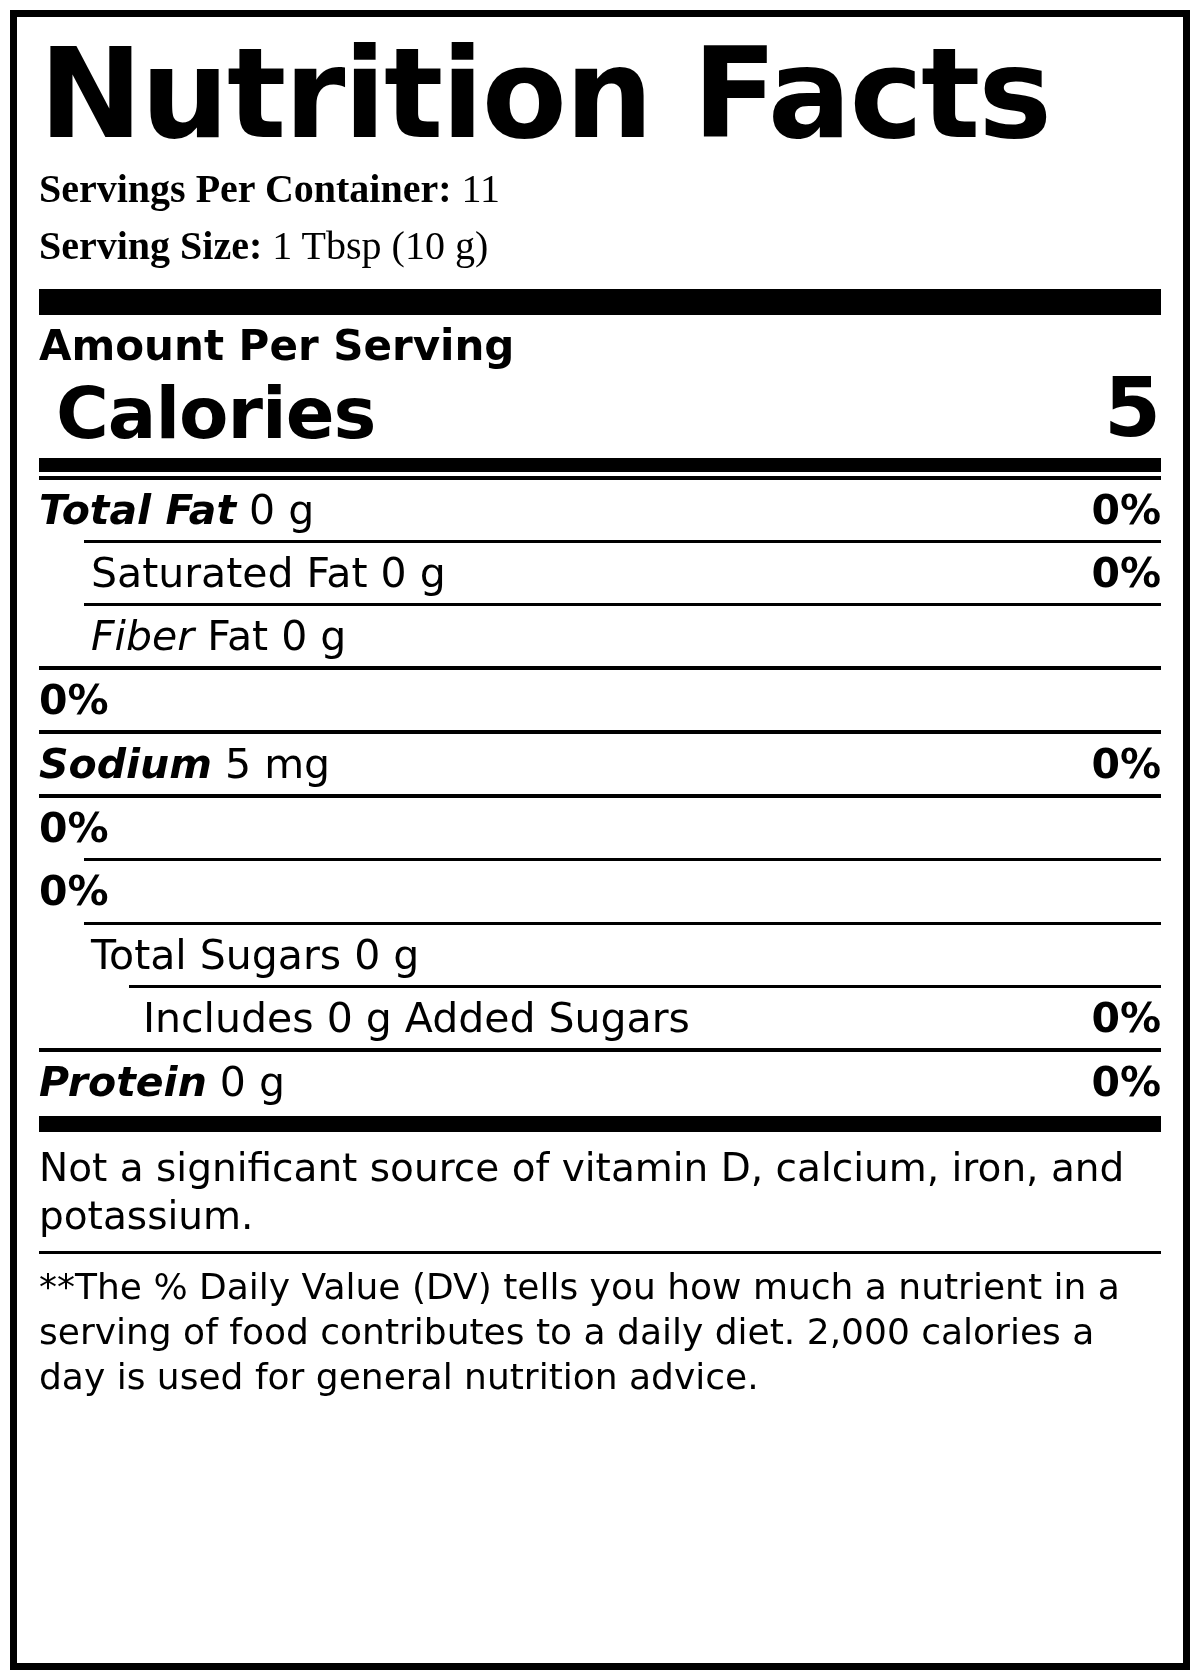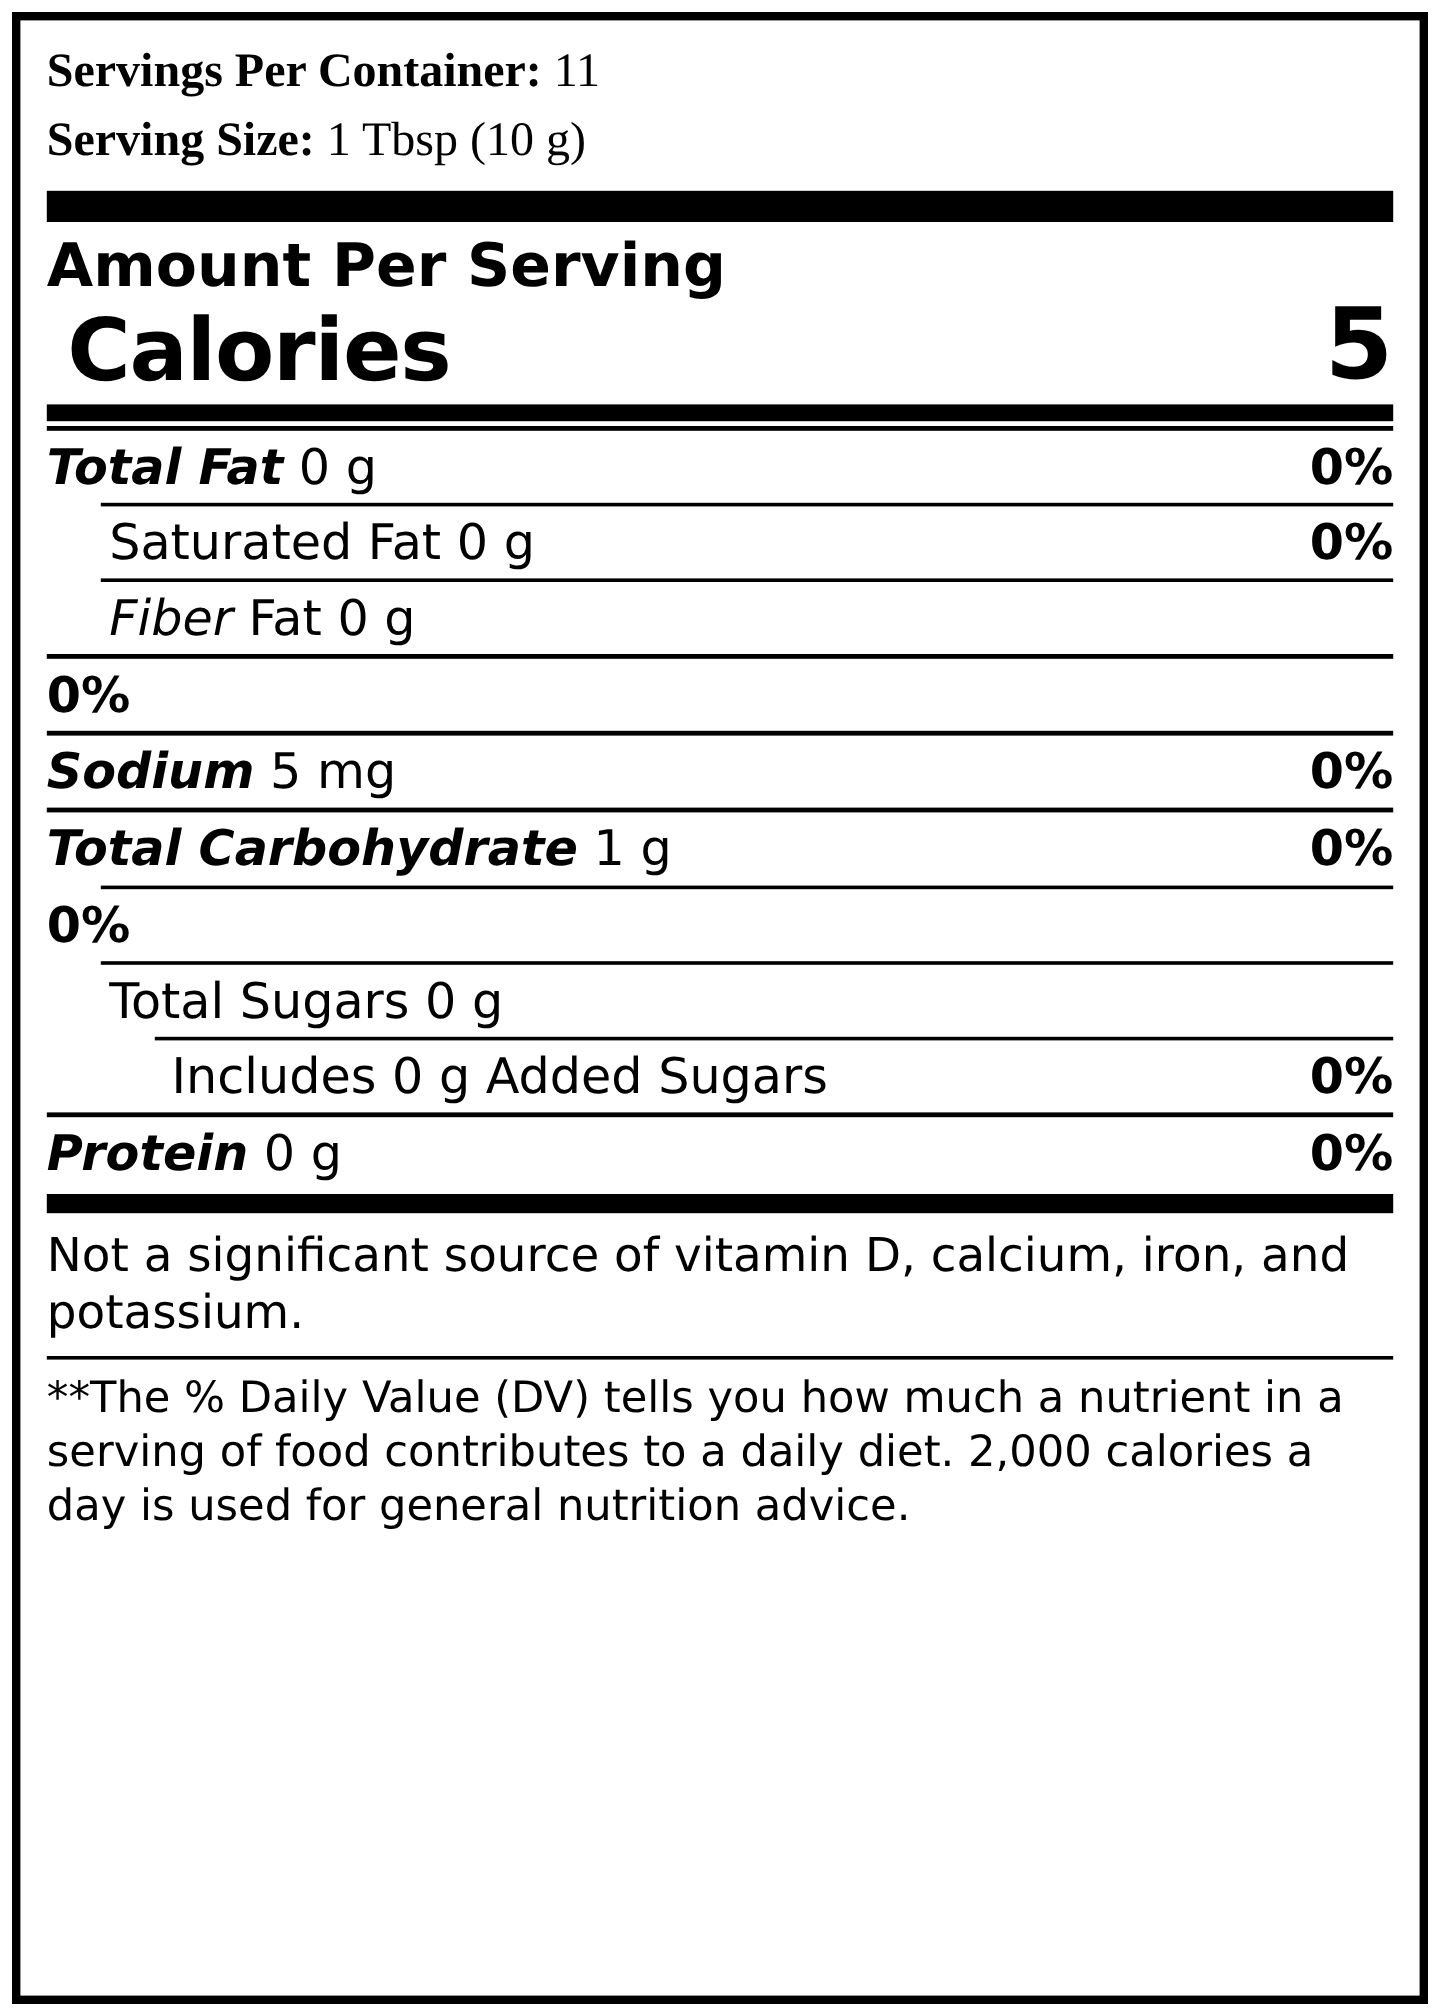--- a/index.html
+++ b/index.html
@@ -77,21 +77,21 @@
     width: 92%;
     margin-left: 8%;
   }
   .rule-bottom-thick {
     height: 16px;
     background: #000000;
     margin: 4px 0 8px 0;
   }
 
   .amount-per-serving {
-    font-size: 50px;
+    font-size: 42px;
     font-weight: bold;
     line-height: 1.2;
     margin-top: 2px;
   }
 
   .calories-row {
     display: flex;
     align-items: flex-end;
     justify-content: space-between;
     margin-top: -6px;
@@ -160,20 +160,21 @@
     line-height: 1.25;
     padding-top: 2px;
   }
 </style>
 </head>
 <body>
 
 <div class="label">
   <div class="panel">
 
+    <div class="title">Nutrition Facts</div>
 
     <div class="servings-line">
       <b>Servings Per Container:</b>
       <span>11</span>
     </div>
 
     <div class="serving-size-line">
       <b>Serving Size:</b>
       <span>1 Tbsp (10 g)</span>
     </div>
@@ -215,21 +216,20 @@
     </div>
     <div class="rule-thin"></div>
 
     <div class="row bold">
       <div class="name"><b>Sodium</b><span> 5 mg</span></div>
       <div class="pct">0%</div>
     </div>
     <div class="rule-thin"></div>
 
     <div class="row bold">
-      <div class="name"><b>Total Carbohydrate</b><span> 1 g</span></div>
       <div class="pct">0%</div>
     </div>
     <div class="rule-hair"></div>
 
     <div class="row indent1">
       <div class="pct">0%</div>
     </div>
     <div class="rule-hair"></div>
 
     <div class="row indent1">

